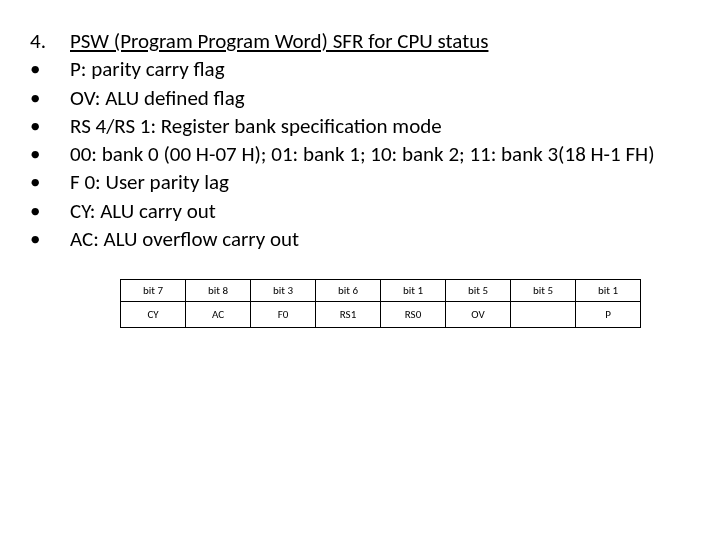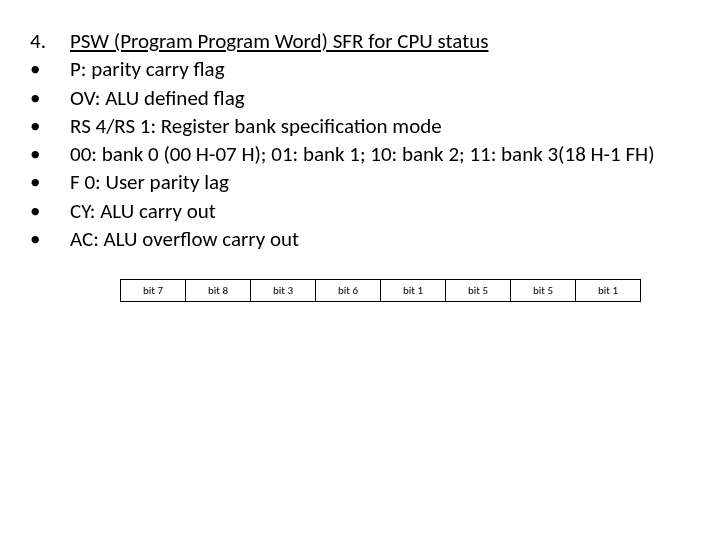--- a/index.html
+++ b/index.html
@@ -93,15 +93,25 @@
         <tr class="bit-row">
       <td>bit 7</td>
       <td>bit 8</td>
       <td>bit 3</td>
       <td>bit 6</td>
       <td>bit 1</td>
       <td>bit 5</td>
       <td>bit 5</td>
       <td>bit 1</td>
     </tr>
+    <tr>
+      <td>CY</td>
+      <td>AC</td>
+      <td>F0</td>
+      <td>RS1</td>
+      <td>RS0</td>
+      <td>OV</td>
+      <td></td>
+      <td>P</td>
+    </tr>
   </tbody>
     </table>
 </div>
 
 </body></html>

